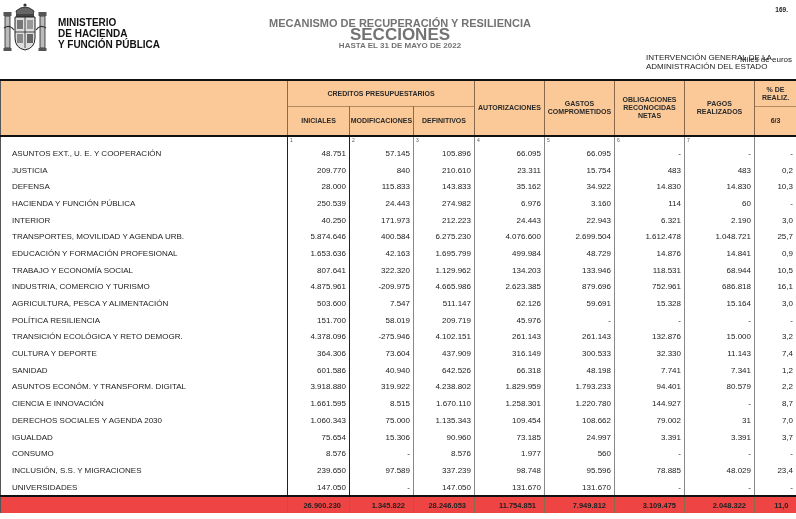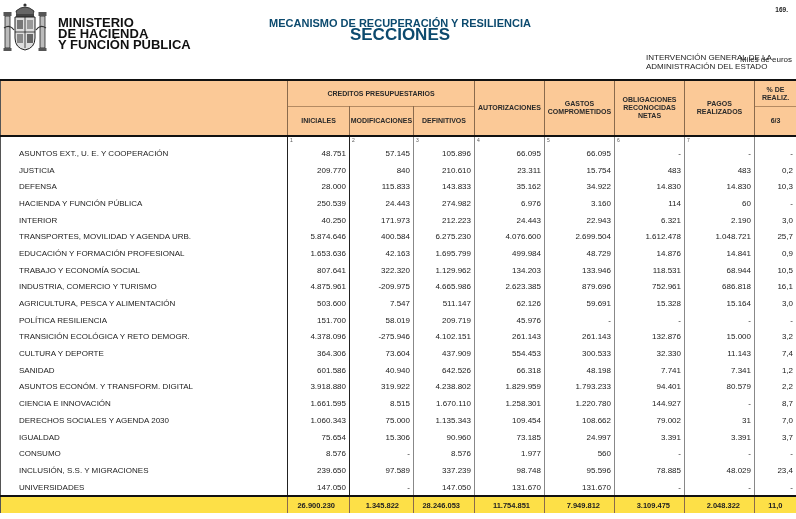--- a/index.html
+++ b/index.html
@@ -1,21 +1,21 @@
 <!DOCTYPE html>
 <html><head>
 <meta charset="utf-8">
 <style>
   html, body { margin: 0; padding: 0; background: #ffffff; }
   body { width: 796px; height: 519px; position: relative; overflow: hidden;
          font-family: "Liberation Sans", sans-serif; color: #111; }
   .crest { position: absolute; left: 2px; top: 2px; width: 46px; height: 52px; }
-  .ministry { position: absolute; left: 58px; top: 17px; font-weight: bold; font-size: 13px; line-height: 11px; color: #111; }
+  .ministry { position: absolute; left: 58px; top: 17px; font-weight: bold; font-size: 10px; line-height: 11px; color: #111; }
   .ministry div { white-space: nowrap; }
-  .center-title { position: absolute; left: 250px; width: 300px; top: 17px; text-align: center; font-weight: bold; color: #0c4a6e; }
+  .center-title { position: absolute; left: 250px; width: 300px; top: 17px; text-align: center; font-weight: bold; color: #737373; }
   .center-title .t1 { font-size: 11px; line-height: 12px; }
   .center-title .t2 { font-size: 17px; line-height: 11px; }
   .center-title .t3 { font-size: 8px; line-height: 11px; }
   .intervencion { position: absolute; left: 646px; top: 26px; font-size: 8px; line-height: 8.5px; color: #222; margin-top: 28px; }
   .page-num { position: absolute; right: 8px; top: 6px; font-size: 6.5px; font-weight: bold; color: #222; }
   .units { position: absolute; right: 4px; top: 55px; font-size: 8px; color: #222; }
 
   table.report { position: absolute; left: 0; top: 79px; border-collapse: collapse; table-layout: fixed; width: 796px; }
   table.report col.c0 { width: 287px; }
   table.report col.c1 { width: 62px; }
@@ -31,26 +31,26 @@
   thead tr.h1 th { height: 25px; }
   thead tr.h2 th { height: 28px; }
   thead tr.h1 th, thead tr.h2 th { border-left: 1px solid #8a6a4c; border-right: 1px solid #8a6a4c; }
   thead tr.h1 { border-top: 2px solid #111; }
   thead tr.h2 th.sub { border-top: 1px solid #b48a62; }
   thead tr.h1 th.first { border-left: 1px solid #555; }
   thead { border-bottom: 2px solid #111; }
 
   tr.numrow td { height: 8px; font-size: 5px; color: #555; padding: 0 0 0 2px; text-align: left; vertical-align: top; line-height: 7px; }
   tbody td { font-size: 8px; color: #222; height: 16.7px; padding: 0 3px 0 2px; text-align: right; vertical-align: middle; white-space: nowrap; border-left: 1px solid #777; }
-  tbody td.name { text-align: left; padding-left: 18px; border-left: 1px solid #555; }
+  tbody td.name { text-align: left; padding-left: 11px; border-left: 1px solid #555; }
   tbody td.c1 { border-left: 1.5px solid #222; }
   tbody td.c2 { border-left: 1.5px solid #222; }
   tbody td.c3, tbody td.c4, tbody td.c5, tbody td.c6, tbody td.c7, tbody td.c8 { border-left: 1px solid #888; }
   tbody td.c8 { border-right: 1px solid #888; }
-  tfoot td { background: #fde047; font-size: 7.5px; font-weight: bold; color: #222; height: 16px; text-align: right; padding: 0 14px 0 2px; border-top: 2px solid #111; border-left: 1px solid #8a6a4c; }
+  tfoot td { background: #ef4444; font-size: 7.5px; font-weight: bold; color: #222; height: 16px; text-align: right; padding: 0 8px 0 2px; border-top: 2px solid #111; border-left: 1px solid #8a6a4c; }
   tfoot td.name { border-left: 1px solid #555; }
 </style>
 </head>
 <body>
 
 <div class="crest">
   <svg width="46" height="52" viewBox="0 0 46 52">
 
     <path d="M14 9 Q23 1 32 9 L31 13 L15 13 Z" fill="#666" stroke="#222" stroke-width="0.8"></path>
     <circle cx="23" cy="3" r="1.6" fill="#333"></circle>
@@ -77,20 +77,21 @@
 
 <div class="ministry">
   <div>MINISTERIO</div>
   <div>DE HACIENDA</div>
   <div>Y FUNCIÓN PÚBLICA</div>
 </div>
 
 <div class="center-title">
   <div class="t1">MECANISMO DE RECUPERACIÓN Y RESILIENCIA</div>
   <div class="t2">SECCIONES</div>
+  <div class="t3">HASTA EL 31 DE MAYO DE 2022</div>
 </div>
 
 <div class="intervencion">
   <div>INTERVENCIÓN GENERAL DE LA</div>
   <div>ADMINISTRACIÓN DEL ESTADO</div>
 </div>
 
 <div class="page-num">169.</div>
 <div class="units">Miles de euros</div>
 
@@ -265,21 +266,21 @@
         <td class="c5">261.143</td>
         <td class="c6">132.876</td>
         <td class="c7">15.000</td>
         <td class="c8">3,2</td>
       </tr>
       <tr>
         <td class="name">CULTURA Y DEPORTE</td>
         <td class="c1">364.306</td>
         <td class="c2">73.604</td>
         <td class="c3">437.909</td>
-        <td class="c4">554.453</td>
+        <td class="c4">316.149</td>
         <td class="c5">300.533</td>
         <td class="c6">32.330</td>
         <td class="c7">11.143</td>
         <td class="c8">7,4</td>
       </tr>
       <tr>
         <td class="name">SANIDAD</td>
         <td class="c1">601.586</td>
         <td class="c2">40.940</td>
         <td class="c3">642.526</td>

